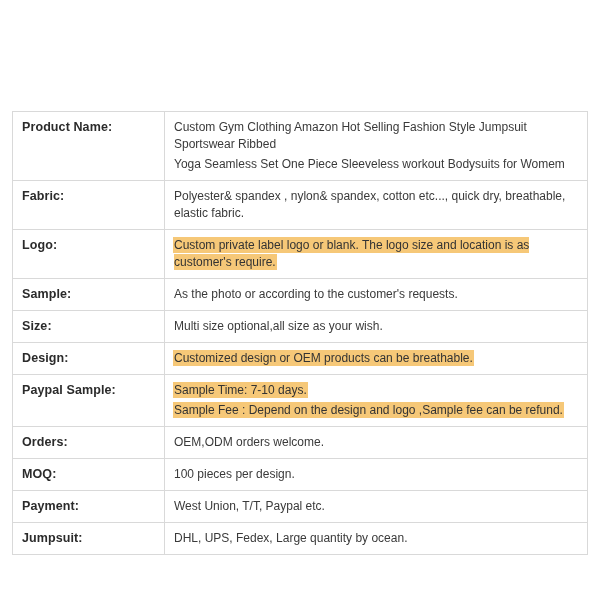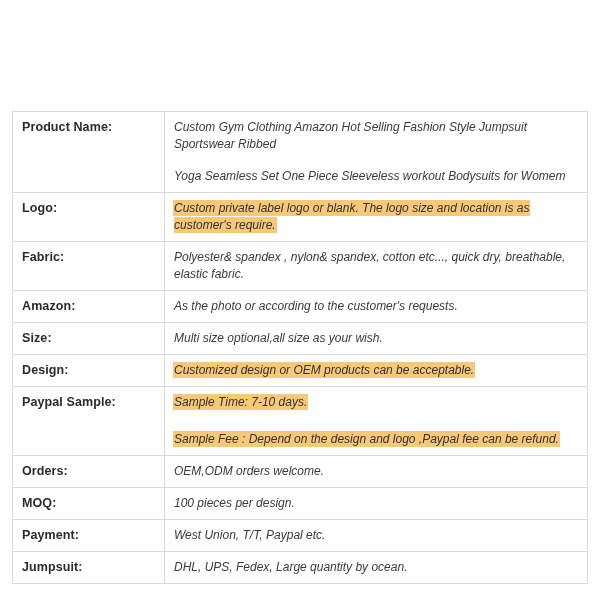--- a/index.html
+++ b/index.html
@@ -41,98 +41,97 @@
     width: 134px;
     font-weight: bold;
     font-size: 12.5px;
     color: #2b2b2b;
     letter-spacing: 0.1px;
     white-space: nowrap;
   }
   td.value-cell {
     font-size: 12px;
     color: #3a3a3a;
-    font-style: italic;
   }
   .val-line {
     display: block;
   }
   .hl {
     display: inline;
     background: #f6c878;
     box-shadow: 0 0 0 1px #f6c878;
     color: #333333;
   }
   .val-line + .val-line {
-    margin-top: 15px;
+    margin-top: 3px;
   }
   .sample-line {
     display: table;
-    margin-bottom: 20px;
+    margin-bottom: 3px;
   }
   .sample-line:last-child {
     margin-bottom: 0;
   }
 </style>
 </head>
 <body>
 
 <div class="page">
   <div class="spec-table-wrap">
     <table class="spec-table">
       <tbody id="spec-table-body">
           <tr>
             <td class="label-cell">Product Name:</td>
             <td class="value-cell">
               <div class="val-line"><span>Custom Gym Clothing Amazon Hot Selling Fashion Style Jumpsuit Sportswear Ribbed</span></div>
               <div class="val-line"><span>Yoga Seamless Set One Piece Sleeveless workout Bodysuits for Womem</span></div>
             </td>
           </tr>
           <tr>
+            <td class="label-cell">Fabric:</td>
+            <td class="value-cell">
+              <div class="val-line"><span>Polyester&amp; spandex , nylon&amp; spandex, cotton etc..., quick dry, breathable, elastic fabric.</span></div>
+            </td>
+          </tr>
+          <tr>
             <td class="label-cell">Logo:</td>
             <td class="value-cell">
               <div class="val-line sample-line">
                 <span class="hl">Custom private label logo or blank. The logo size and location is as customer's require.</span>
               </div>
             </td>
           </tr>
           <tr>
-            <td class="label-cell">Fabric:</td>
-            <td class="value-cell">
-              <div class="val-line"><span>Polyester&amp; spandex , nylon&amp; spandex, cotton etc..., quick dry, breathable, elastic fabric.</span></div>
-            </td>
-          </tr>
-          <tr>
-            <td class="label-cell">Amazon:</td>
+            <td class="label-cell">Sample:</td>
             <td class="value-cell">
               <div class="val-line"><span>As the photo or according to the customer's requests.</span></div>
             </td>
           </tr>
           <tr>
             <td class="label-cell">Size:</td>
             <td class="value-cell">
               <div class="val-line"><span>Multi size optional,all size as your wish.</span></div>
             </td>
           </tr>
           <tr>
             <td class="label-cell">Design:</td>
             <td class="value-cell">
               <div class="val-line sample-line">
-                <span class="hl">Customized design or OEM products can be acceptable.</span>
+                <span class="hl">Customized design or OEM products can be breathable.</span>
               </div>
             </td>
           </tr>
           <tr>
             <td class="label-cell">Paypal Sample:</td>
             <td class="value-cell">
               <div class="val-line sample-line">
                 <span class="hl">Sample Time: 7-10 days.</span>
               </div>
               <div class="val-line sample-line">
-                <span class="hl">Sample Fee : Depend on the design and logo ,Paypal fee can be refund.</span>
+                <span class="hl">Sample Fee : Depend on the design and logo ,Sample fee can be refund.</span>
               </div>
             </td>
           </tr>
           <tr>
             <td class="label-cell">Orders:</td>
             <td class="value-cell">
               <div class="val-line"><span>OEM,ODM orders welcome.</span></div>
             </td>
           </tr>
           <tr>

